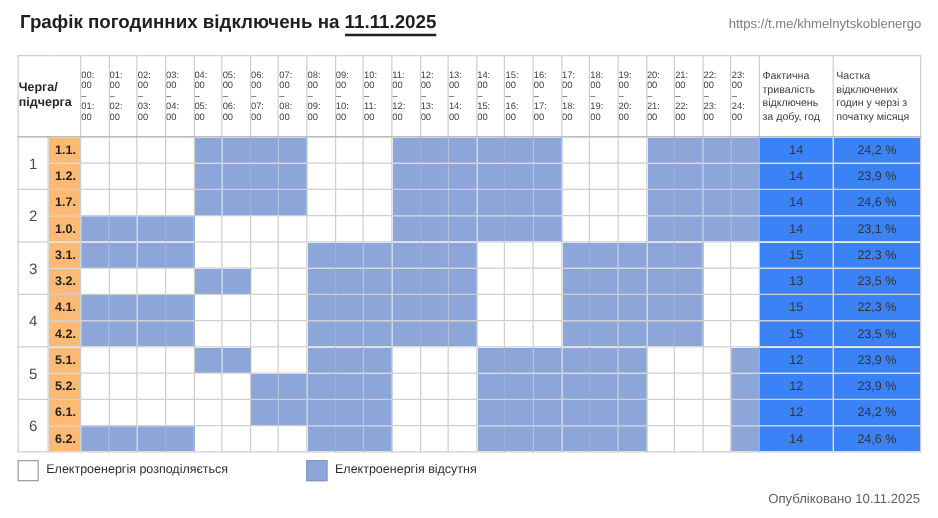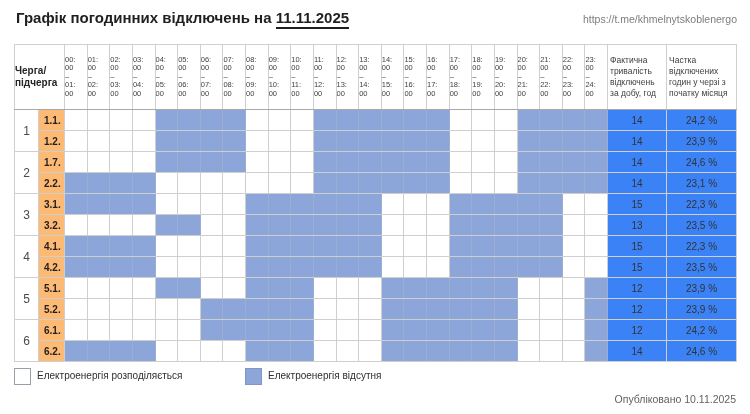--- a/index.html
+++ b/index.html
@@ -284,21 +284,21 @@
             <td class="hr"></td>
             <td class="hr"></td>
             <td class="hr off"></td>
             <td class="hr off"></td>
             <td class="hr off"></td>
             <td class="hr off"></td>
             <td class="dur">14</td>
             <td class="share">24,6 %</td>
           </tr>
           <tr>
-            <td class="sub">2.2.</td>
+            <td class="sub">1.0.</td>
             <td class="hr off"></td>
             <td class="hr off"></td>
             <td class="hr off"></td>
             <td class="hr off"></td>
             <td class="hr"></td>
             <td class="hr"></td>
             <td class="hr"></td>
             <td class="hr"></td>
             <td class="hr"></td>
             <td class="hr"></td>

